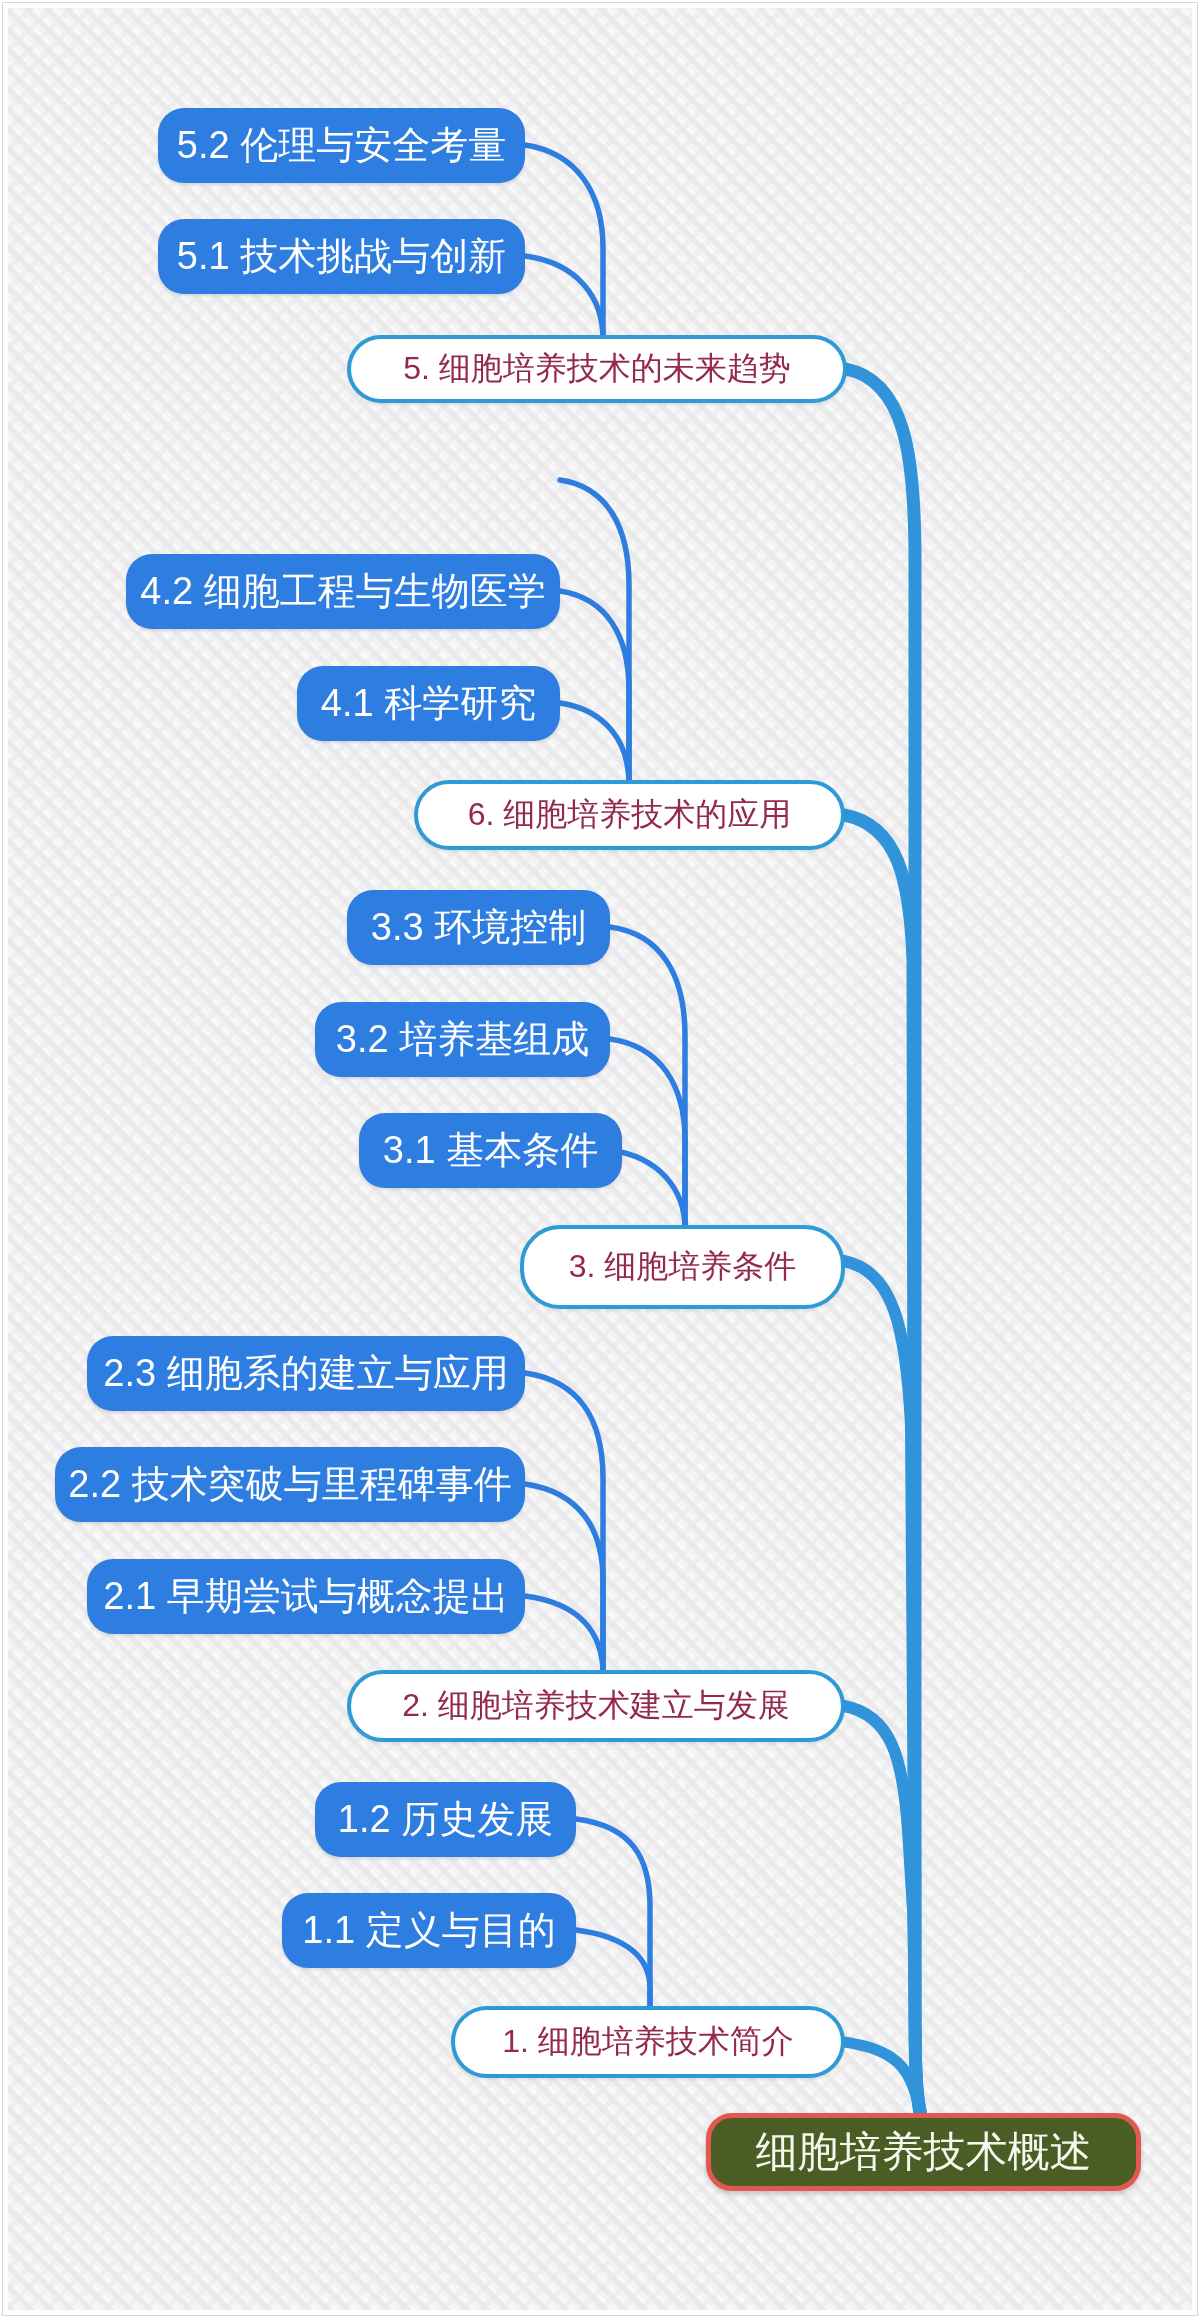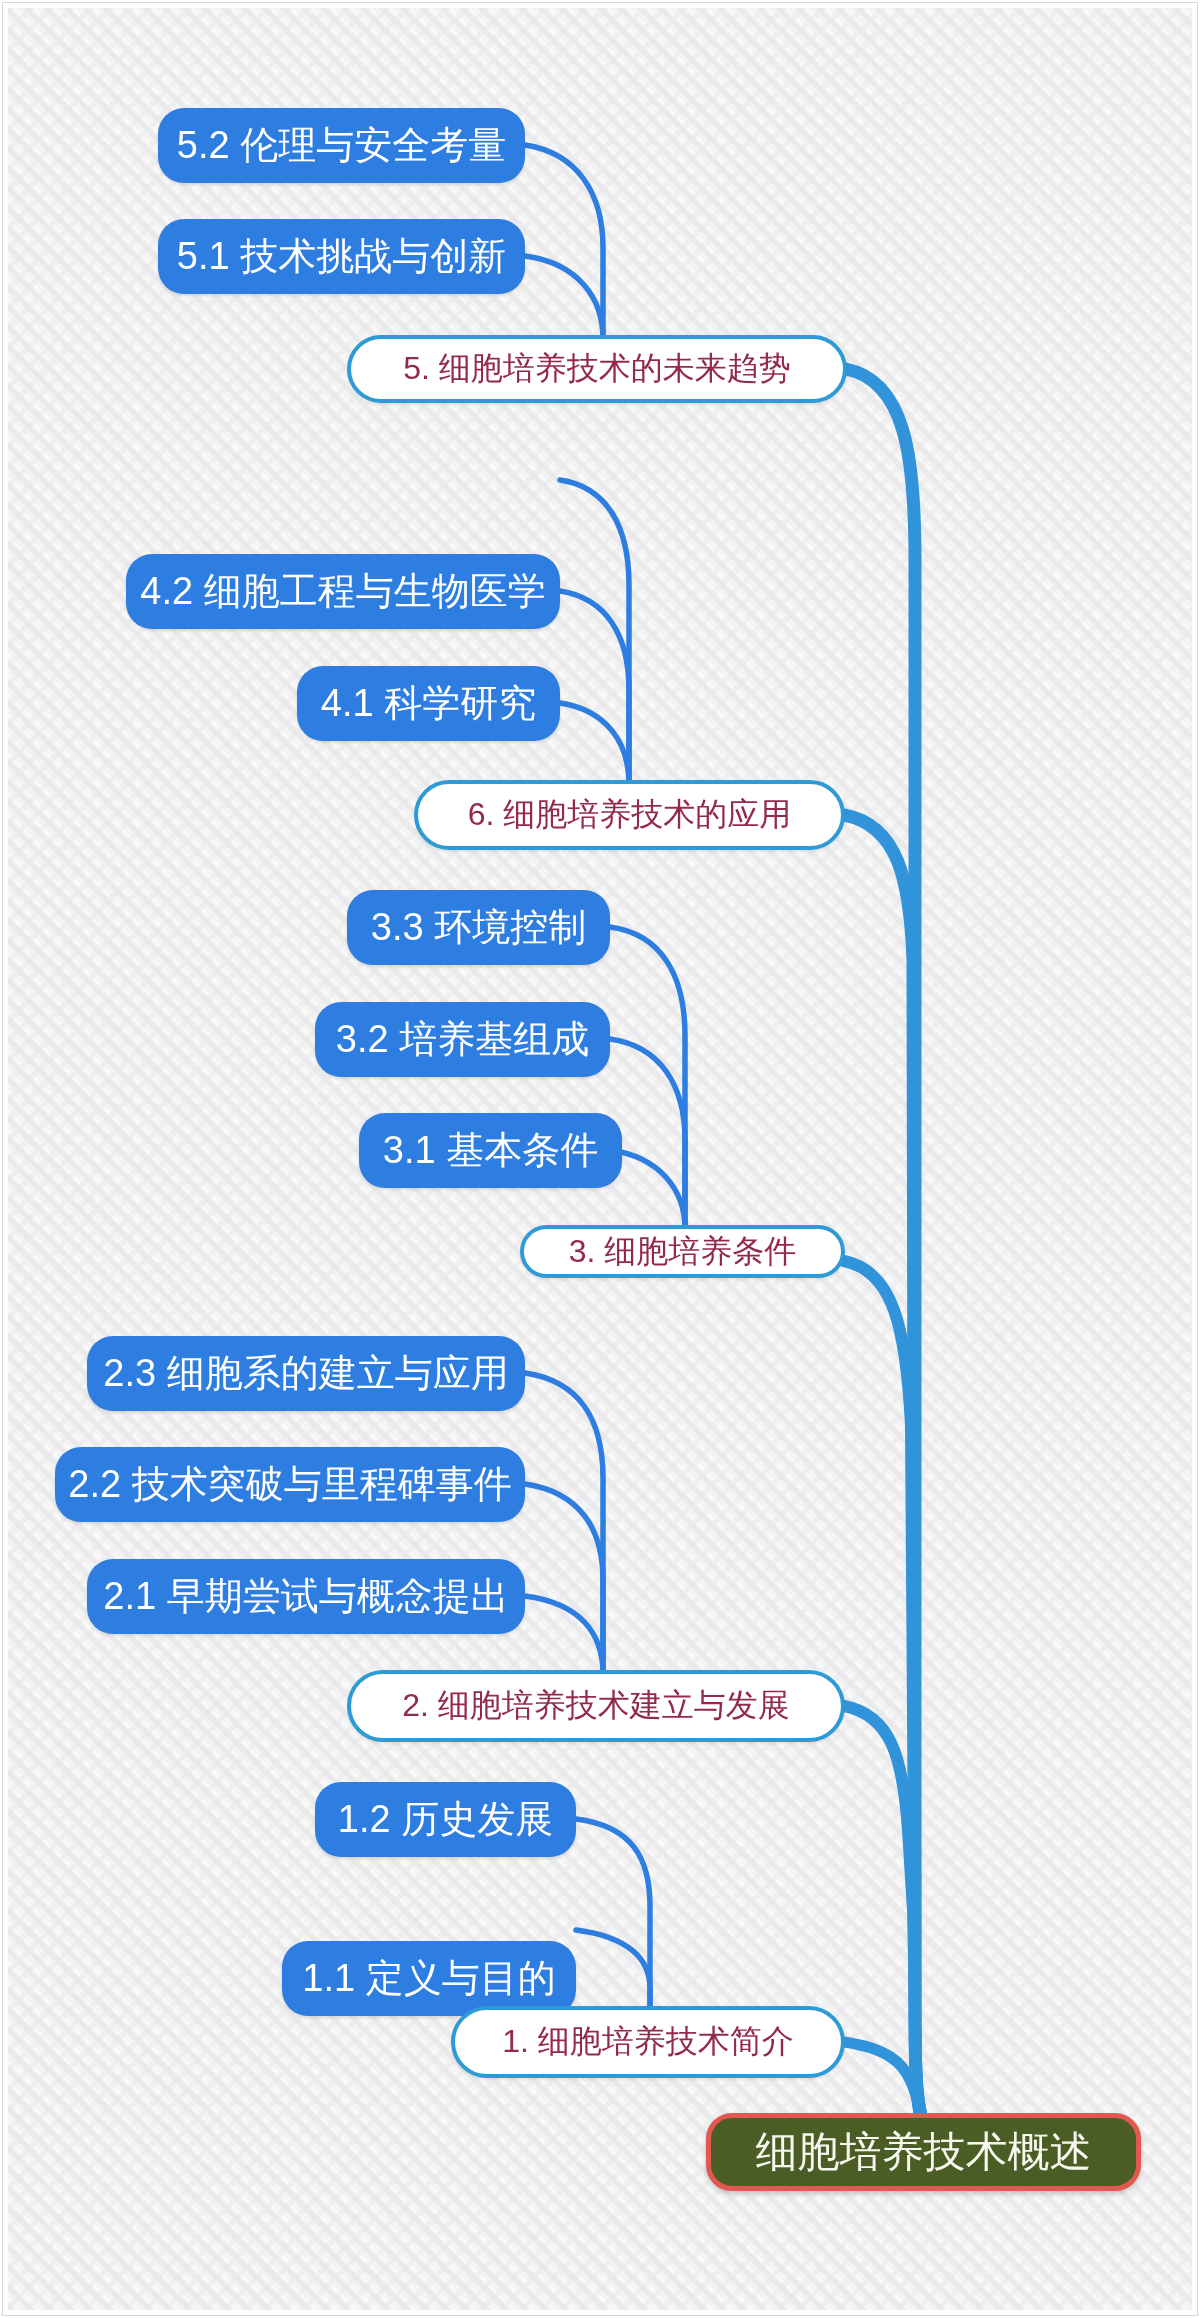--- a/index.html
+++ b/index.html
@@ -95,27 +95,27 @@
   <div class="node child" style="left:158px;top:219px;width:367px;">5.1 技术挑战与创新</div>
   <div class="node branch" style="left:347px;top:335px;width:500px;height:68px;">5. 细胞培养技术的未来趋势</div>
 
   <div class="node child" style="left:126px;top:554px;width:434px;">4.2 细胞工程与生物医学</div>
   <div class="node child" style="left:297px;top:666px;width:263px;">4.1 科学研究</div>
   <div class="node branch" style="left:414px;top:780px;width:431px;height:70px;">6. 细胞培养技术的应用</div>
 
   <div class="node child" style="left:347px;top:890px;width:263px;">3.3 环境控制</div>
   <div class="node child" style="left:315px;top:1002px;width:295px;">3.2 培养基组成</div>
   <div class="node child" style="left:359px;top:1113px;width:263px;">3.1 基本条件</div>
-  <div class="node branch" style="left:520px;top:1225px;width:325px;height:53px;">3. 细胞培养条件</div>
+  <div class="node branch" style="left:520px;top:1225px;width:325px;height:84px;">3. 细胞培养条件</div>
 
   <div class="node child" style="left:87px;top:1336px;width:438px;">2.3 细胞系的建立与应用</div>
   <div class="node child" style="left:55px;top:1447px;width:470px;">2.2 技术突破与里程碑事件</div>
   <div class="node child" style="left:87px;top:1559px;width:438px;">2.1 早期尝试与概念提出</div>
   <div class="node branch" style="left:347px;top:1670px;width:498px;height:72px;">2. 细胞培养技术建立与发展</div>
 
   <div class="node child" style="left:315px;top:1782px;width:261px;">1.2 历史发展</div>
-  <div class="node child" style="left:282px;top:1893px;width:294px;margin-top:48px;">1.1 定义与目的</div>
+  <div class="node child" style="left:282px;top:1893px;width:294px;">1.1 定义与目的</div>
   <div class="node branch" style="left:451px;top:2006px;width:394px;height:72px;">1. 细胞培养技术简介</div>
 
   <div class="node root" style="left:706px;top:2113px;width:435px;height:78px;">细胞培养技术概述</div>
 
   <div id="frameline"></div>
 </div>
 
 </body></html>

